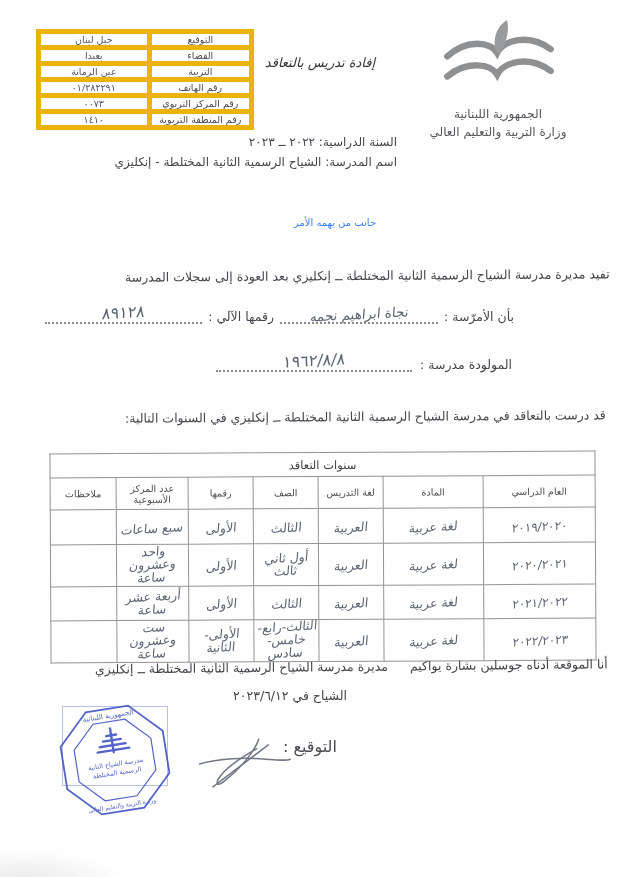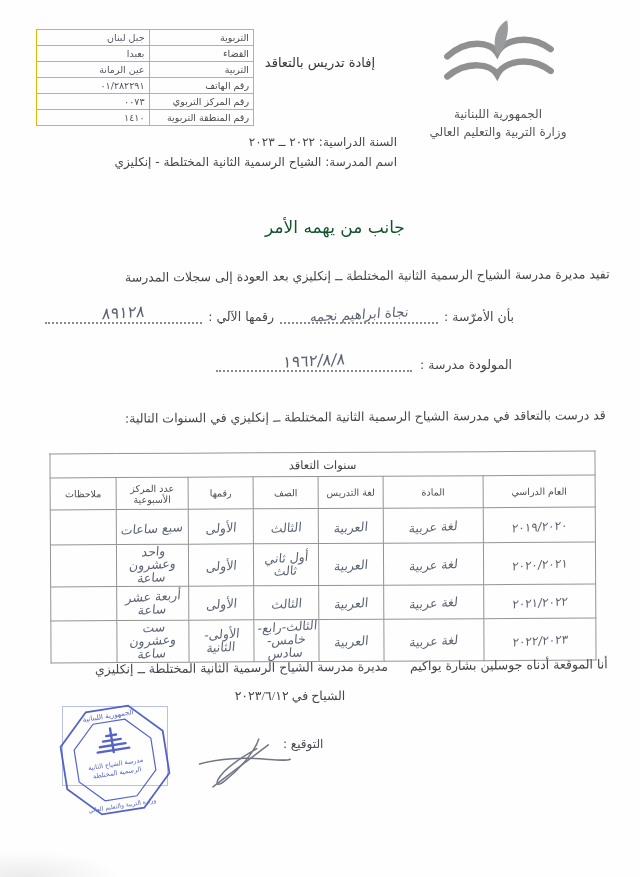--- a/index.html
+++ b/index.html
@@ -2,34 +2,34 @@
 <html dir="rtl" lang="ar"><head>
 <meta charset="utf-8">
 <style>
   * { margin:0; padding:0; box-sizing:border-box; }
   html,body { background:#ffffff; }
   body { font-family:"DejaVu Sans", sans-serif; color:#3d3d3d; }
   .page { position:relative; width:640px; height:877px; background:#fefefe; overflow:hidden; }
 
   
   .info-table { position:absolute; top:29px; left:36px; width:218px; border-collapse:collapse; direction:rtl; }
-  .info-table td { border:1px solid #eab308; font-size:9.5px; color:#4a4a4a; height:16px; padding:0 4px; text-align:right; vertical-align:middle; }
+  .info-table td { border:5px solid #eab308; font-size:9.5px; color:#4a4a4a; height:16px; padding:0 4px; text-align:center; vertical-align:middle; }
   .info-table td.lbl { width:104px; }
   .info-table td.val { width:112px; color:#50555e; }
 
   
-  .doc-title { position:absolute; top:55px; left:230px; width:180px; text-align:center; font-size:13px; color:#35363a; letter-spacing:.3px; }
+  .doc-title { position:absolute; top:55px; left:230px; width:180px; text-align:center; font-size:13px; color:#35363a; letter-spacing:.3px;font-style:italic; }
   .gov-block { position:absolute; top:20px; right:52px; width:180px; text-align:center; }
   .gov-block svg { display:block; margin:0 auto 3px 32px; }
   .gov-line { font-size:12px; color:#55565c; line-height:18px; white-space:nowrap; }
 
   .year-block { position:absolute; top:132px; right:243px; direction:rtl; }
   .year-line { font-size:12px; color:#45464c; line-height:20px; white-space:nowrap; }
 
-  .to-whom { position:absolute; top:217px; left:30px; right:0; text-align:center; font-size:17px; color:#14532d; }
+  .to-whom { position:absolute; top:217px; left:30px; right:0; text-align:center; font-size:10px; color:#3b82f6; }
 
   .para { position:absolute; direction:rtl; text-align:right; font-size:12.5px; color:#46474d; white-space:nowrap; }
   .para-certify { top:268px; right:30px; transform:rotate(-.4deg); }
   .para-taught  { top:409px; right:34px; transform:rotate(-.4deg); }
 
   
   .hw { display:inline-block; color:#4e5566; font-size:13.5px; transform:rotate(-3deg) skewX(-8deg); opacity:.92; }
   .hw-big { font-size:16px; letter-spacing:2px; }
   .dotted { border-bottom:2px dotted #8a8a8a; }
 
@@ -44,41 +44,41 @@
   .contract-table td, .contract-table th { border:1px solid #949494; font-weight:normal; vertical-align:middle; text-align:center; overflow:visible; }
   .contract-table th.caption-cell { height:24px; font-size:11.5px; color:#3c3d42; }
   .contract-table th.col-h { height:32px; font-size:9.5px; color:#4a4b50; line-height:11px; padding:1px; }
   .contract-table td { height:34px; padding:0 1px; }
   .contract-table .hw { font-size:12.5px; line-height:13px; }
   .contract-table .hw-year { font-size:12px; letter-spacing:1px; white-space:nowrap; }
 
   
   .footer-statement { position:absolute; top:659px; right:32px; direction:rtl; font-size:12.5px; color:#45464c; white-space:nowrap; transform:rotate(-.6deg); }
   .footer-gap { display:inline-block; width:22px; }
-  .place-date { position:absolute; top:688px; left:205px; width:170px; text-align:center; font-size:12.5px; color:#45464c; direction:rtl;font-family:Liberation Serif, serif; }
-  .sig-label { position:absolute; top:737px; left:283px; font-size:12px; color:#4a4b50; direction:rtl;text-align:right; }
+  .place-date { position:absolute; top:688px; left:205px; width:170px; text-align:center; font-size:12.5px; color:#45464c; direction:rtl; }
+  .sig-label { position:absolute; top:737px; left:283px; font-size:16px; color:#4a4b50; direction:rtl;text-align:right; }
   .sig-draw { position:absolute; top:724px; left:190px; }
 
   
   .stamp-rect { position:absolute; top:706px; left:62px; width:106px; height:80px; border:1px solid rgba(80,100,200,.40); }
   .stamp { position:absolute; top:700px; left:55px; opacity:.88; }
   .stamp text { font-family:"DejaVu Sans", sans-serif; }
 
   .smudge { position:absolute; left:0; bottom:0; width:120px; height:26px;
             background:radial-gradient(ellipse at 20% 100%, rgba(150,150,150,.18), rgba(255,255,255,0) 70%); }
 </style>
 </head>
 <body>
 
 <div class="page">
 
   <table class="info-table">
     <tbody>
       <tr>
-        <td class="lbl">التربوية</td>
+        <td class="lbl">التوقيع</td>
         <td class="val">جبل لبنان</td>
       </tr>
       <tr>
         <td class="lbl">القضاء</td>
         <td class="val">بعبدا</td>
       </tr>
       <tr>
         <td class="lbl">التربية</td>
         <td class="val">عين الرمانة</td>
       </tr>

